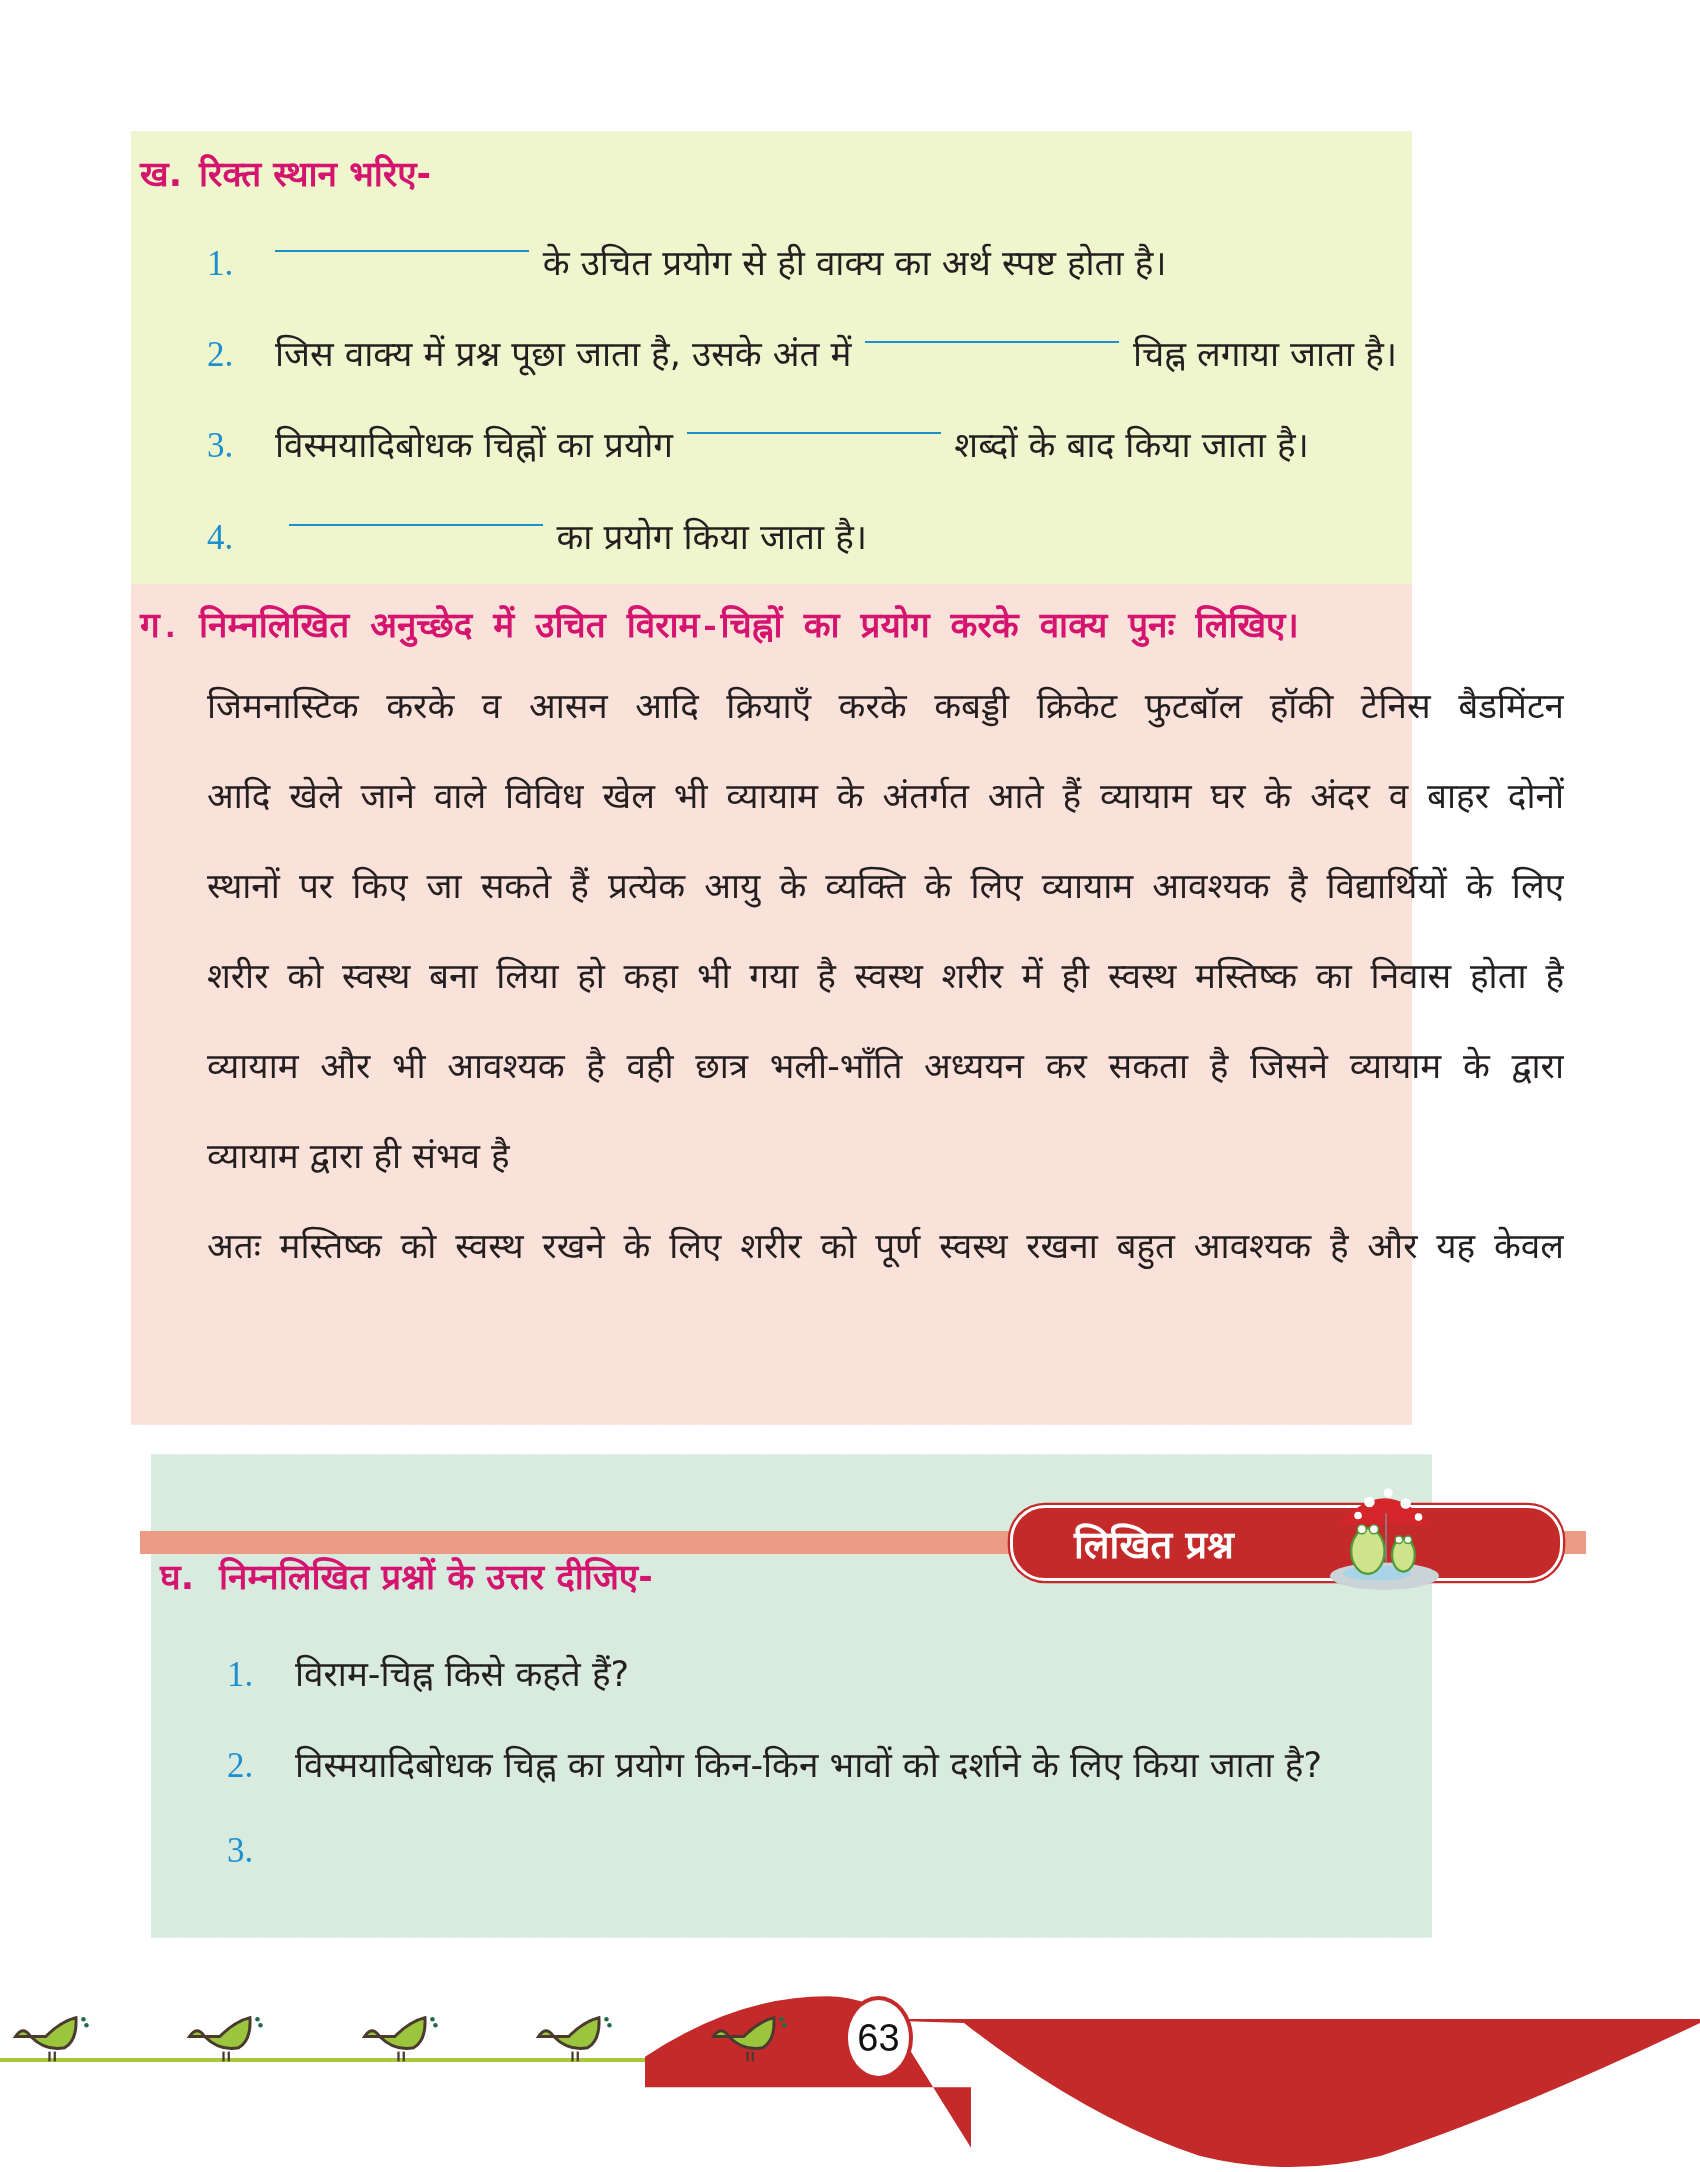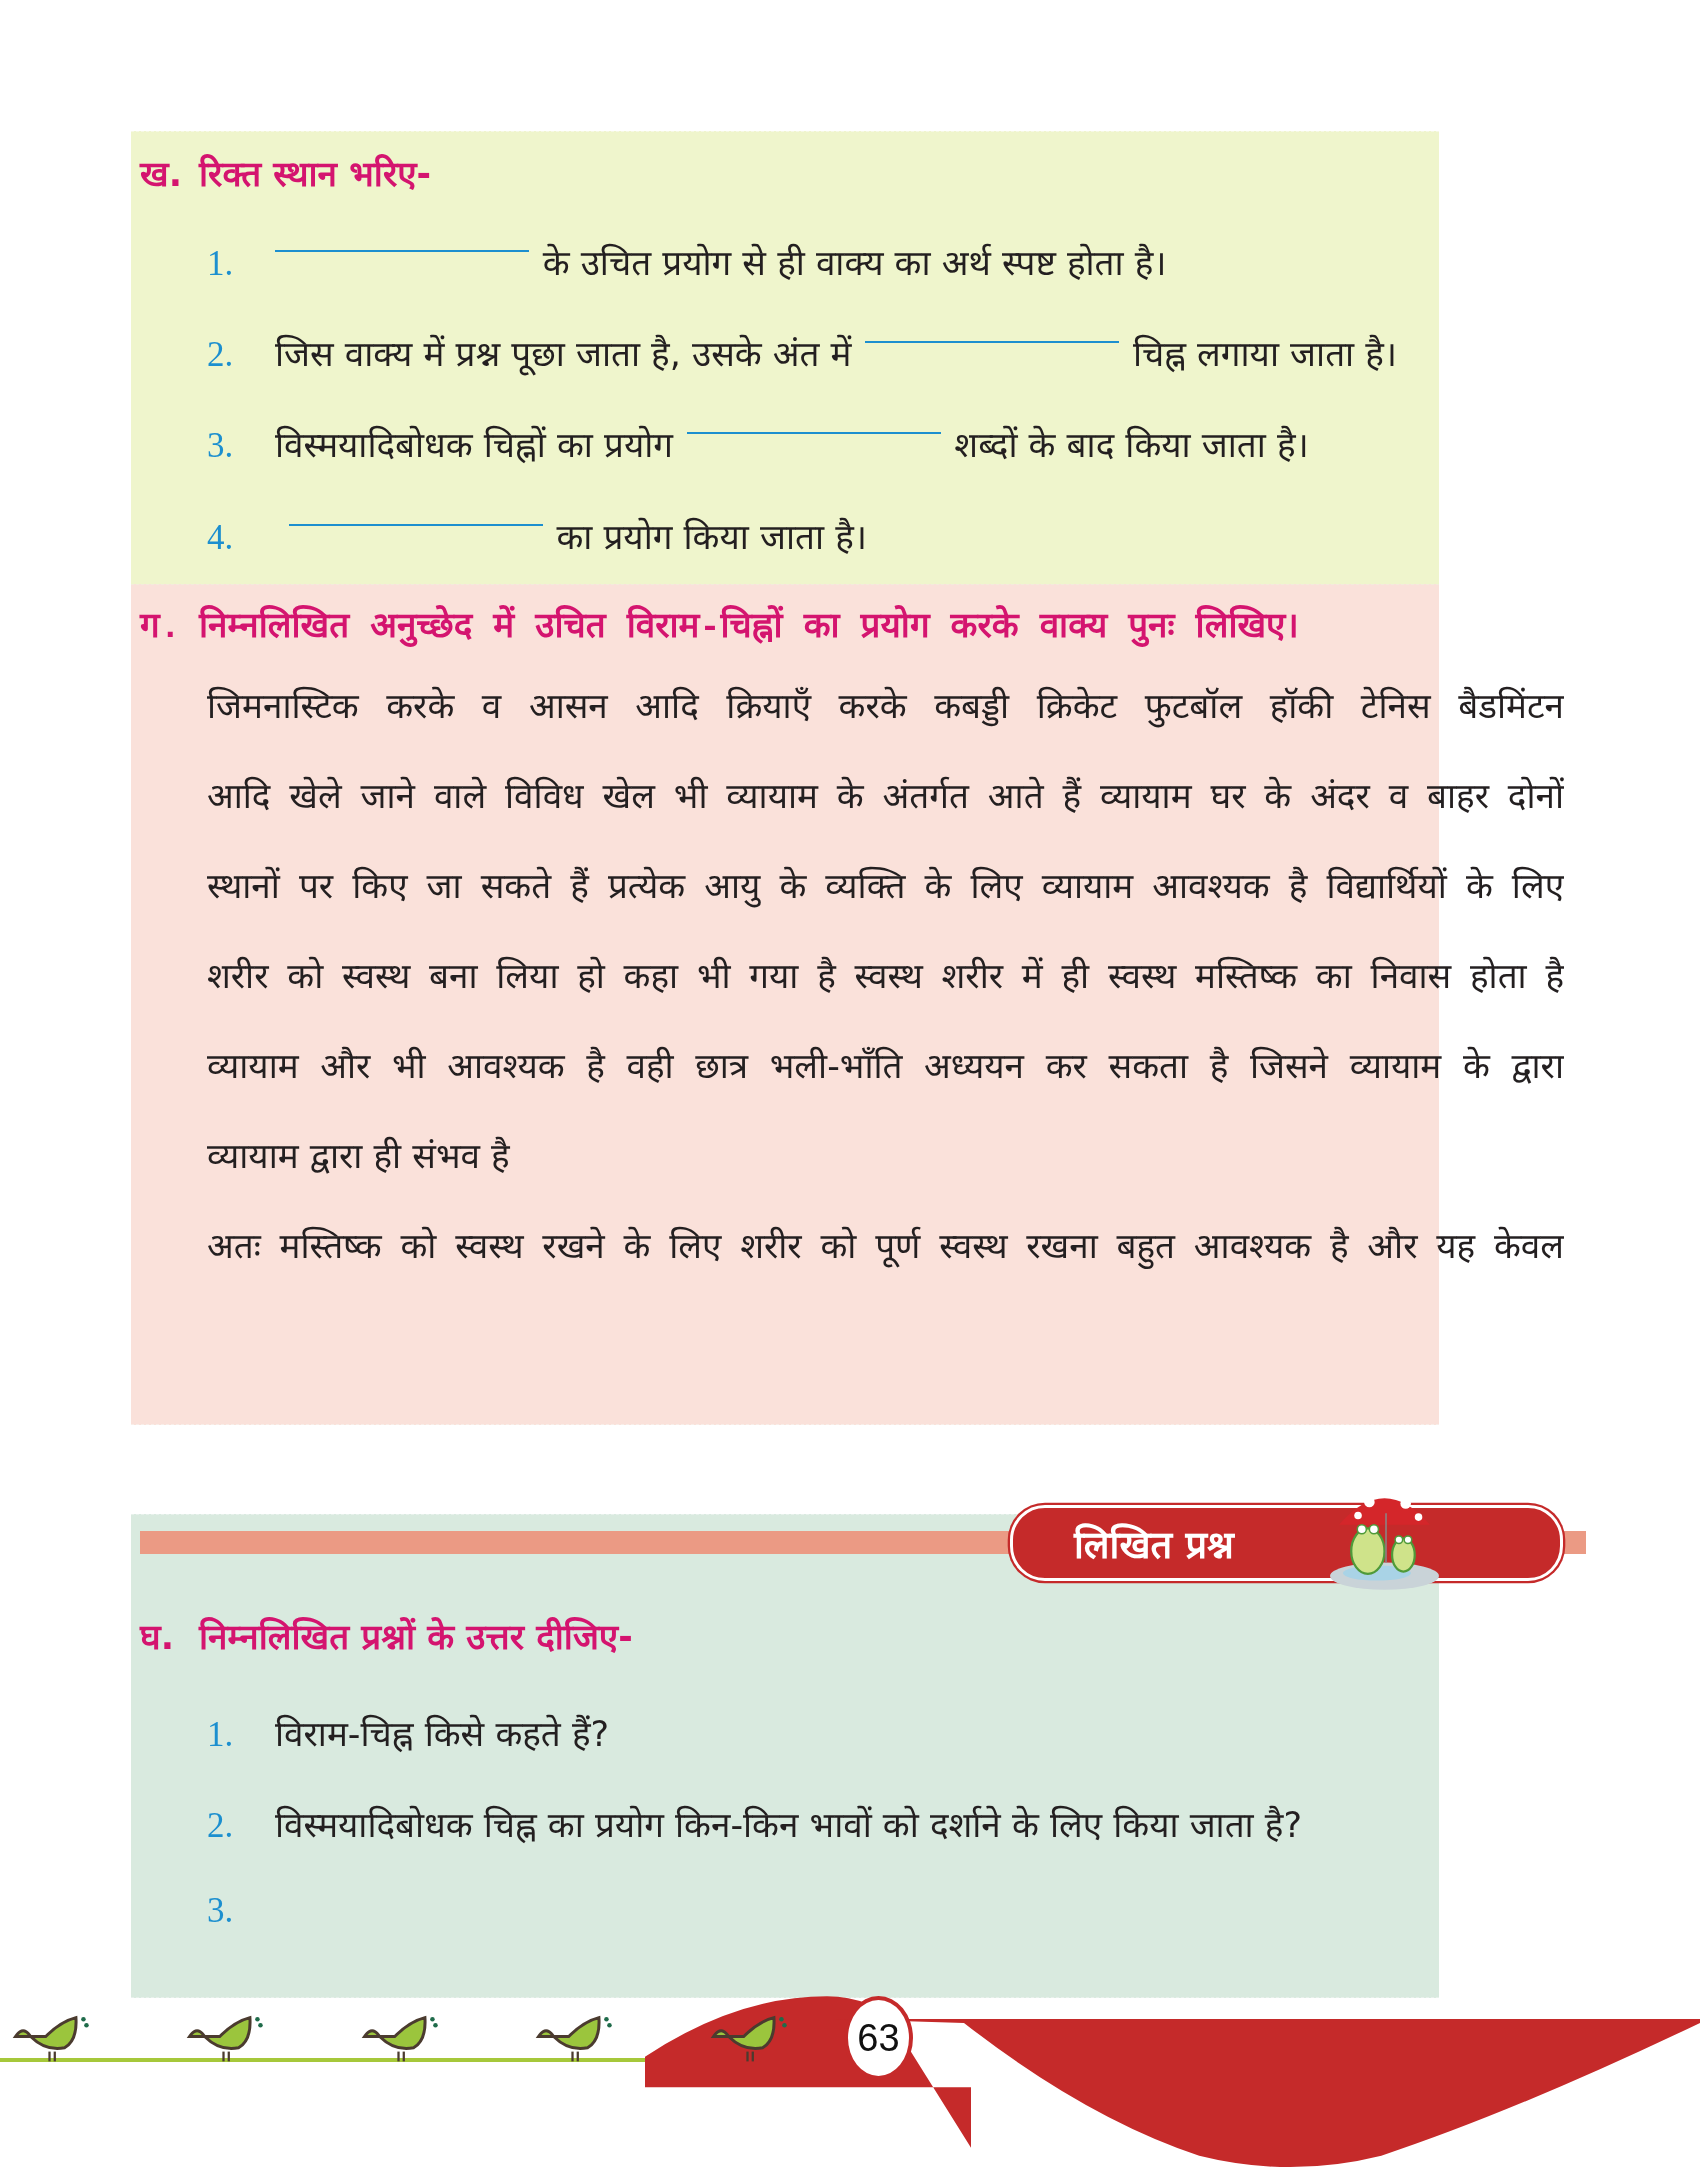--- a/index.html
+++ b/index.html
@@ -1,23 +1,23 @@
 <!DOCTYPE html>
 <html style="font-size:12px"><head>
 <meta charset="utf-8">
 <style>
   html, body { margin:0; padding:0; }
   body {
     width:1700px; height:2172px; background:#ffffff; position:relative; overflow:hidden;
     font-family: "DejaVu Sans", "Liberation Sans", sans-serif;
   }
-  .panel { position:absolute; left:131px; width:1281px;padding-left:27px; }
+  .panel { position:absolute; left:131px; width:1281px; }
   .panel-yellow { top:131px; height:454px; background:#eff5cc; border-top:1.5px dashed #f6f8e4; }
   .panel-pink { top:584px; height:839px; background:#fae1da; border-top:1.5px dashed #f3ecdc; border-bottom:1.5px dashed #f8eee9; }
-  .panel-green { top:1514px; height:482px; background:#d9eadf; border-top:1.5px dashed #e8f1ec; border-bottom:1.5px dashed #e8f1ec; }
+  .panel-green { top:1454px; height:482px; background:#d9eadf; border-top:1.5px dashed #e8f1ec; border-bottom:1.5px dashed #e8f1ec;margin-left:20px; }
 
   .heading {
     position:absolute; color:#d4146f; font-weight:bold; font-size:35px; white-space:nowrap;
   }
   .heading .letter { display:inline-block; width:59px; }
 
   .item { position:absolute; left:76px; font-size:35px; color:#231f20; white-space:nowrap; display:flex; align-items:baseline; }
   .item .num { color:#1c8fcf; font-family:"Liberation Serif","DejaVu Serif",serif; width:68px; display:inline-block; }
   .blank { display:inline-block; width:254px; border-bottom:2.3px solid #1c8fcf; margin:0 13.7px; height:0.8px; position:relative; top:-23px; }
 

